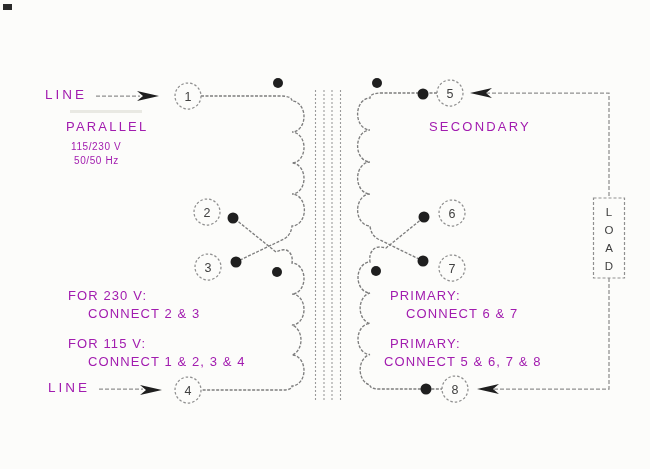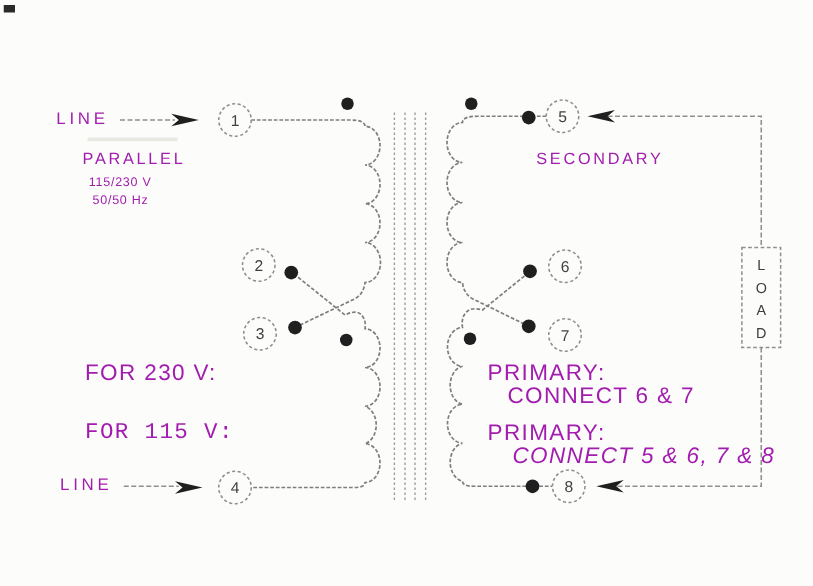--- a/index.html
+++ b/index.html
@@ -7,21 +7,21 @@
     position:relative;width:650px;height:469px;overflow:hidden;
     background:#fcfcfa;
     font-family:"Liberation Sans", sans-serif;
     color:#414141;
   }
   #schematic{position:absolute;left:0;top:0;}
   .lbl{position:absolute;white-space:nowrap;color:#a21caf;}
   .lbl-line{font-size:13.5px;letter-spacing:3px;}
   .lbl-head{font-size:13px;letter-spacing:2.2px;}
   .lbl-sub{font-size:10px;letter-spacing:0.6px;}
-  .lbl-note{font-size:18px;letter-spacing:1.1px;}
+  .lbl-note{font-size:13px;letter-spacing:1.1px;}
   .wire{fill:none;stroke:#8f8f8f;stroke-width:1.25;stroke-dasharray:4 2;}
   .winding{fill:none;stroke:#7e7e7e;stroke-width:1.35;stroke-dasharray:3 1.5;}
   .coreline{stroke:#9b9b9b;stroke-width:1.1;stroke-dasharray:2 2;fill:none;}
   .arrowhead{fill:#1f1f1f;stroke:none;}
   .loadbox{fill:#fcfcfa;stroke:#8f8f8f;stroke-width:1.2;stroke-dasharray:3 2;}
   .loadtext{fill:#3d3d3d;font-family:"Liberation Sans",sans-serif;font-size:11.5px;letter-spacing:0;}
   .artifact{fill:#2a2a2a;}
   .artifact-faint{fill:#e9e9e3;}
 </style>
 </head>
@@ -129,23 +129,25 @@
 
   <div class="lbl lbl-head" style="left:66px;top:119px;">PARALLEL</div>
 
   <div class="lbl lbl-sub" style="left:71px;top:141px;">115/230 V</div>
 
   <div class="lbl lbl-sub" style="left:74px;top:155px;">50/50 Hz</div>
 
   <div class="lbl lbl-head" style="left:429px;top:119px;">SECONDARY</div>
 
   <div class="lbl lbl-note" style="left:68px;top:288px;">FOR 230 V:</div>
+  <div class="lbl lbl-note" style="left:88px;top:306px;">CONNECT 2 &amp; 3</div>
 
-  <div class="lbl lbl-note" style="left:68px;top:336px;font-family:Liberation Mono, monospace;">FOR 115 V:</div>
+  <div class="lbl lbl-note" style="left:68px;top:336px;">FOR 115 V:</div>
+  <div class="lbl lbl-note" style="left:88px;top:354px;">CONNECT 1 &amp; 2, 3 &amp; 4</div>
 
   <div class="lbl lbl-note" style="left:390px;top:288px;">PRIMARY:</div>
   <div class="lbl lbl-note" style="left:406px;top:306px;">CONNECT 6 &amp; 7</div>
 
   <div class="lbl lbl-note" style="left:390px;top:336px;">PRIMARY:</div>
-  <div class="lbl lbl-note" style="left:410px;top:354px;font-style:italic;">CONNECT 5 &amp; 6, 7 &amp; 8</div>
+  <div class="lbl lbl-note" style="left:384px;top:354px;">CONNECT 5 &amp; 6, 7 &amp; 8</div>
 
   <div class="lbl lbl-line" style="left:48px;top:380px;">LINE</div>
 </div>
 
 </body></html>

